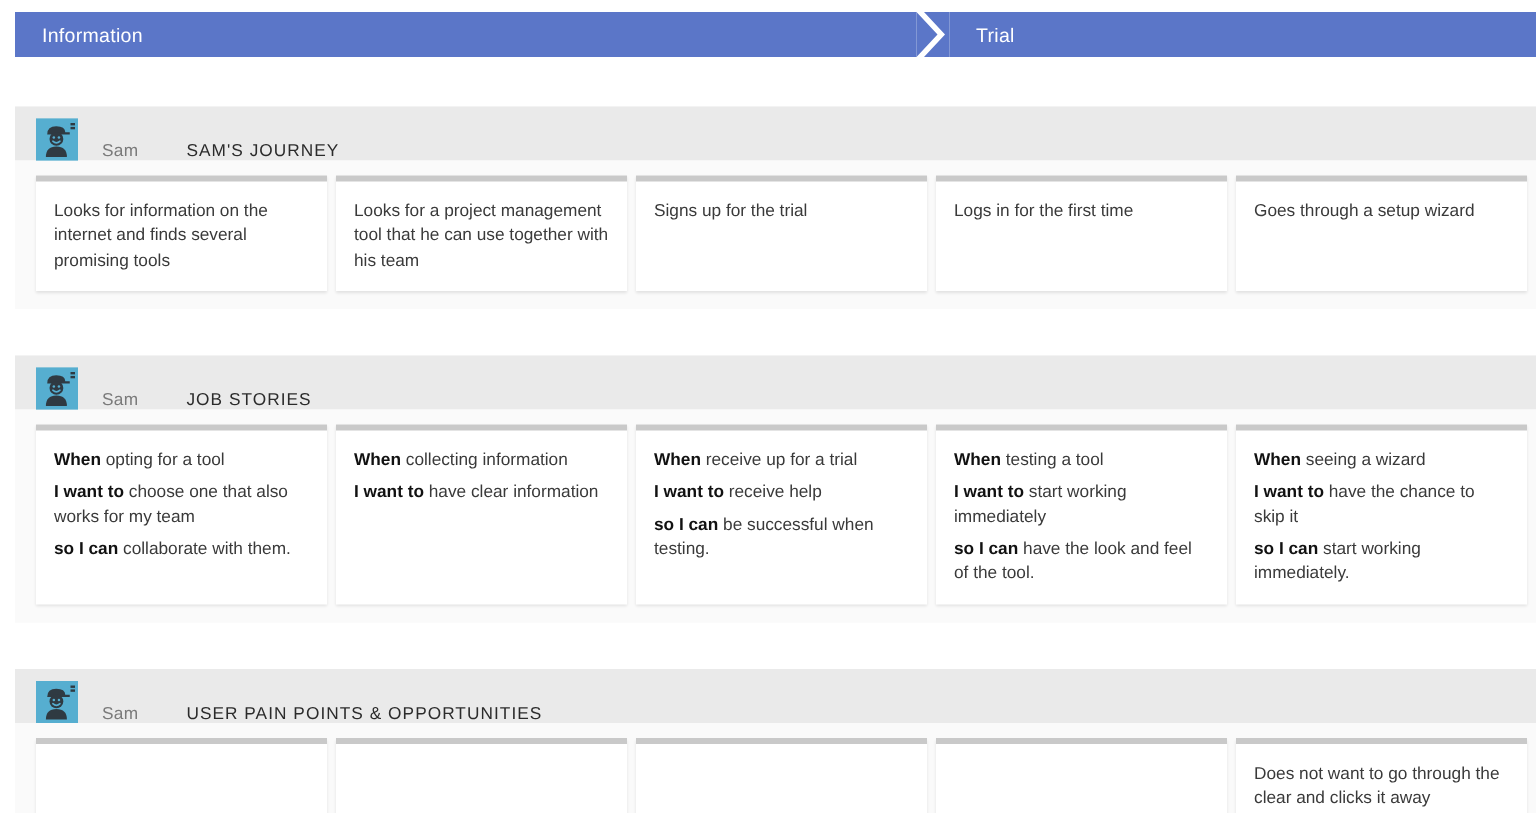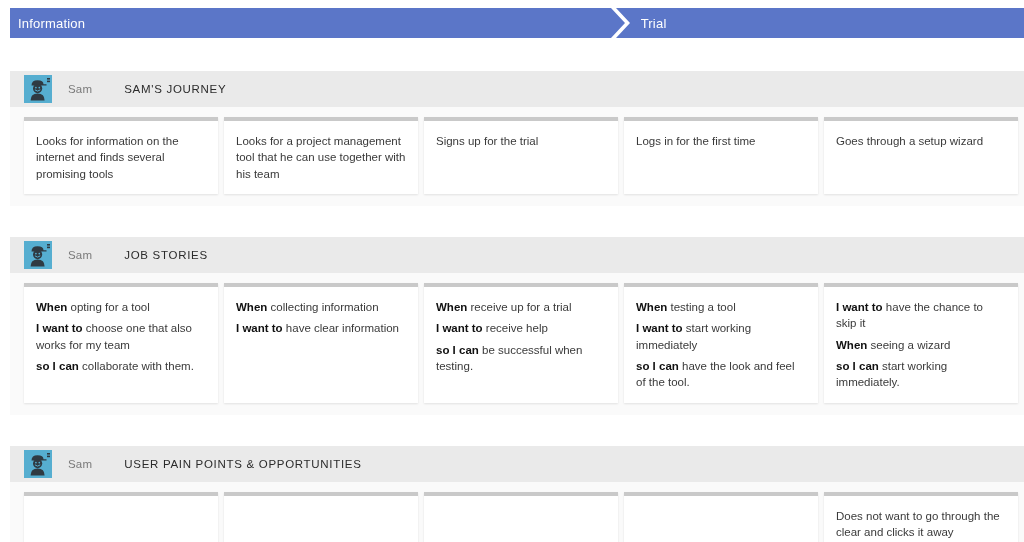--- a/index.html
+++ b/index.html
@@ -29,21 +29,21 @@
     position: relative;
     background: #5b76c8;
     display: flex;
     align-items: center;
     height: 30px;
   }
   .phase-label {
     color: #ffffff;
     font-size: 13px;
     letter-spacing: 0.2px;
-    padding-left: 8px;
+    padding-left: 18px;
     white-space: nowrap;
   }
   .phase-1 { width: 614px; }
   .phase-2 { width: 400px; }
   .phase-divider {
     width: 22px;
     height: 30px;
     background: #5b76c8;
     position: relative;
     flex: 0 0 22px;
@@ -61,21 +61,21 @@
     width: 1014px;
     background: #fafafa;
   }
   .section-gap-lg { height: 33px; }
   .section-gap-md { height: 31px; }
 
   .lane-header {
     background: #eaeaea;
     height: 36px;
     display: flex;
-    align-items: center;
+    align-items: flex-end;
     padding-left: 14px;
   }
   .avatar {
     width: 28px;
     height: 28px;
     background: #56aed0;
     flex: 0 0 28px;
     position: relative;
     display: block;
   }
@@ -218,22 +218,22 @@
       <div class="story-line"><b>When</b><span> receive up for a trial</span></div>
       <div class="story-line"><b>I want to</b><span> receive help</span></div>
       <div class="story-line"><b>so I can</b><span> be successful when testing.</span></div>
     </div>
     <div class="card story">
       <div class="story-line"><b>When</b><span> testing a tool</span></div>
       <div class="story-line"><b>I want to</b><span> start working immediately</span></div>
       <div class="story-line"><b>so I can</b><span> have the look and feel of the tool.</span></div>
     </div>
     <div class="card story">
+      <div class="story-line"><b>When</b><span> seeing a wizard</span></div>
       <div class="story-line"><b>I want to</b><span> have the chance to skip it</span></div>
-      <div class="story-line"><b>When</b><span> seeing a wizard</span></div>
       <div class="story-line"><b>so I can</b><span> start working immediately.</span></div>
     </div>
   </div>
 </div>
 
 <div class="section-gap-md"></div>
 
 <div class="section">
   <div class="lane-header">
     <span class="avatar">

